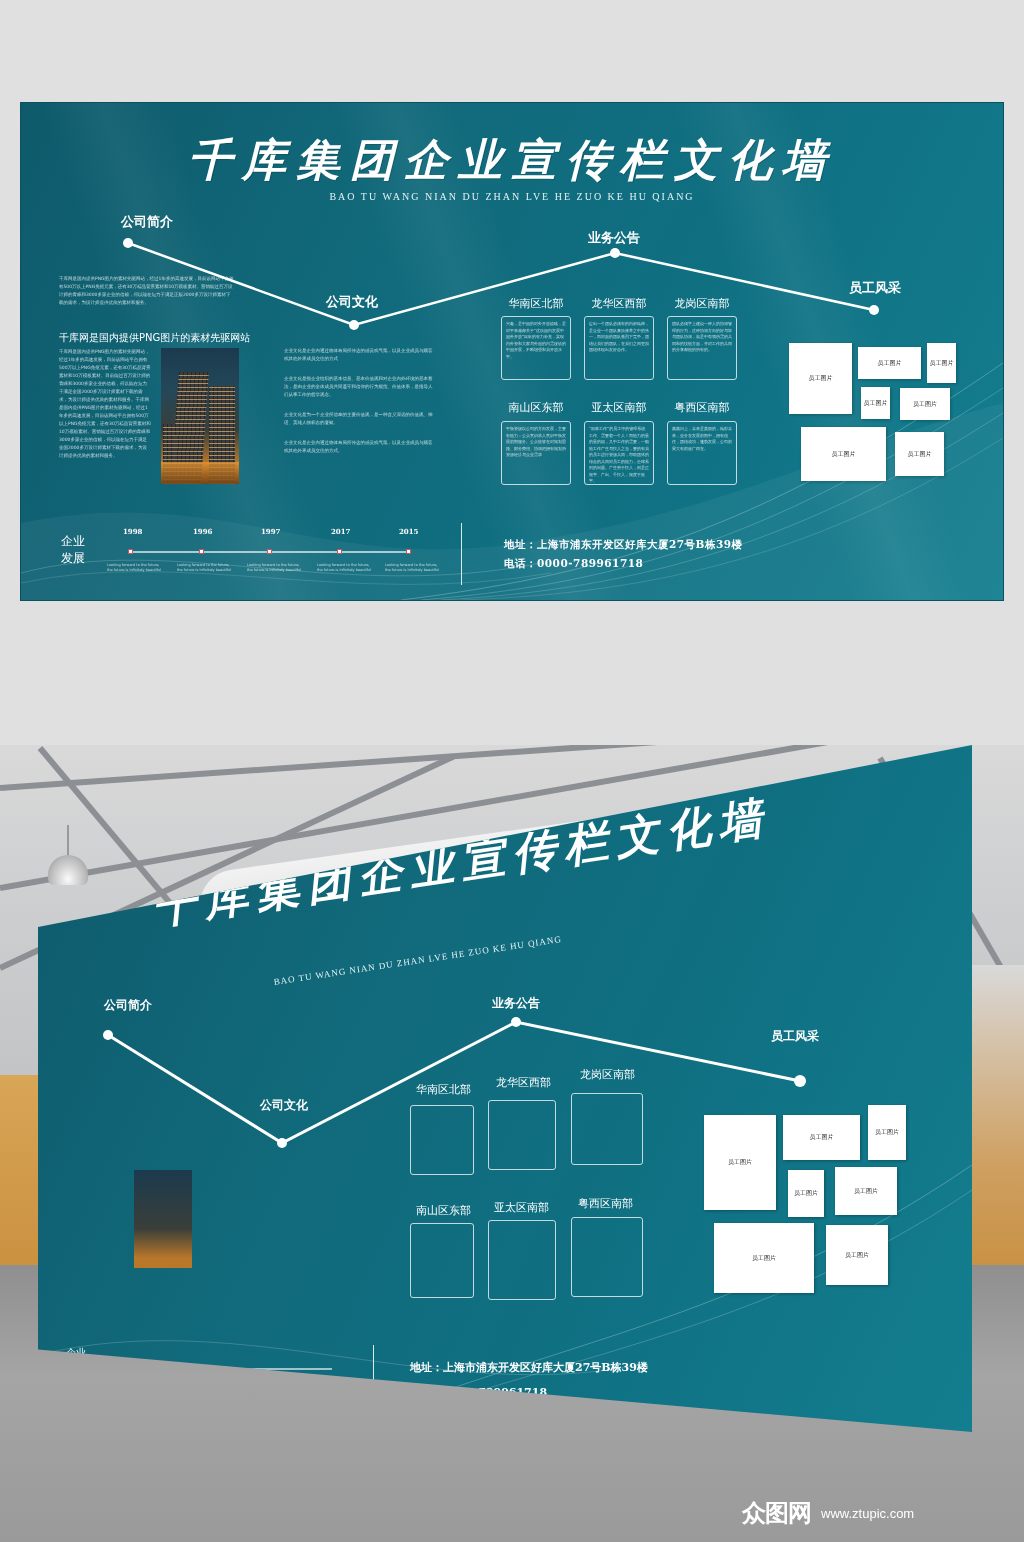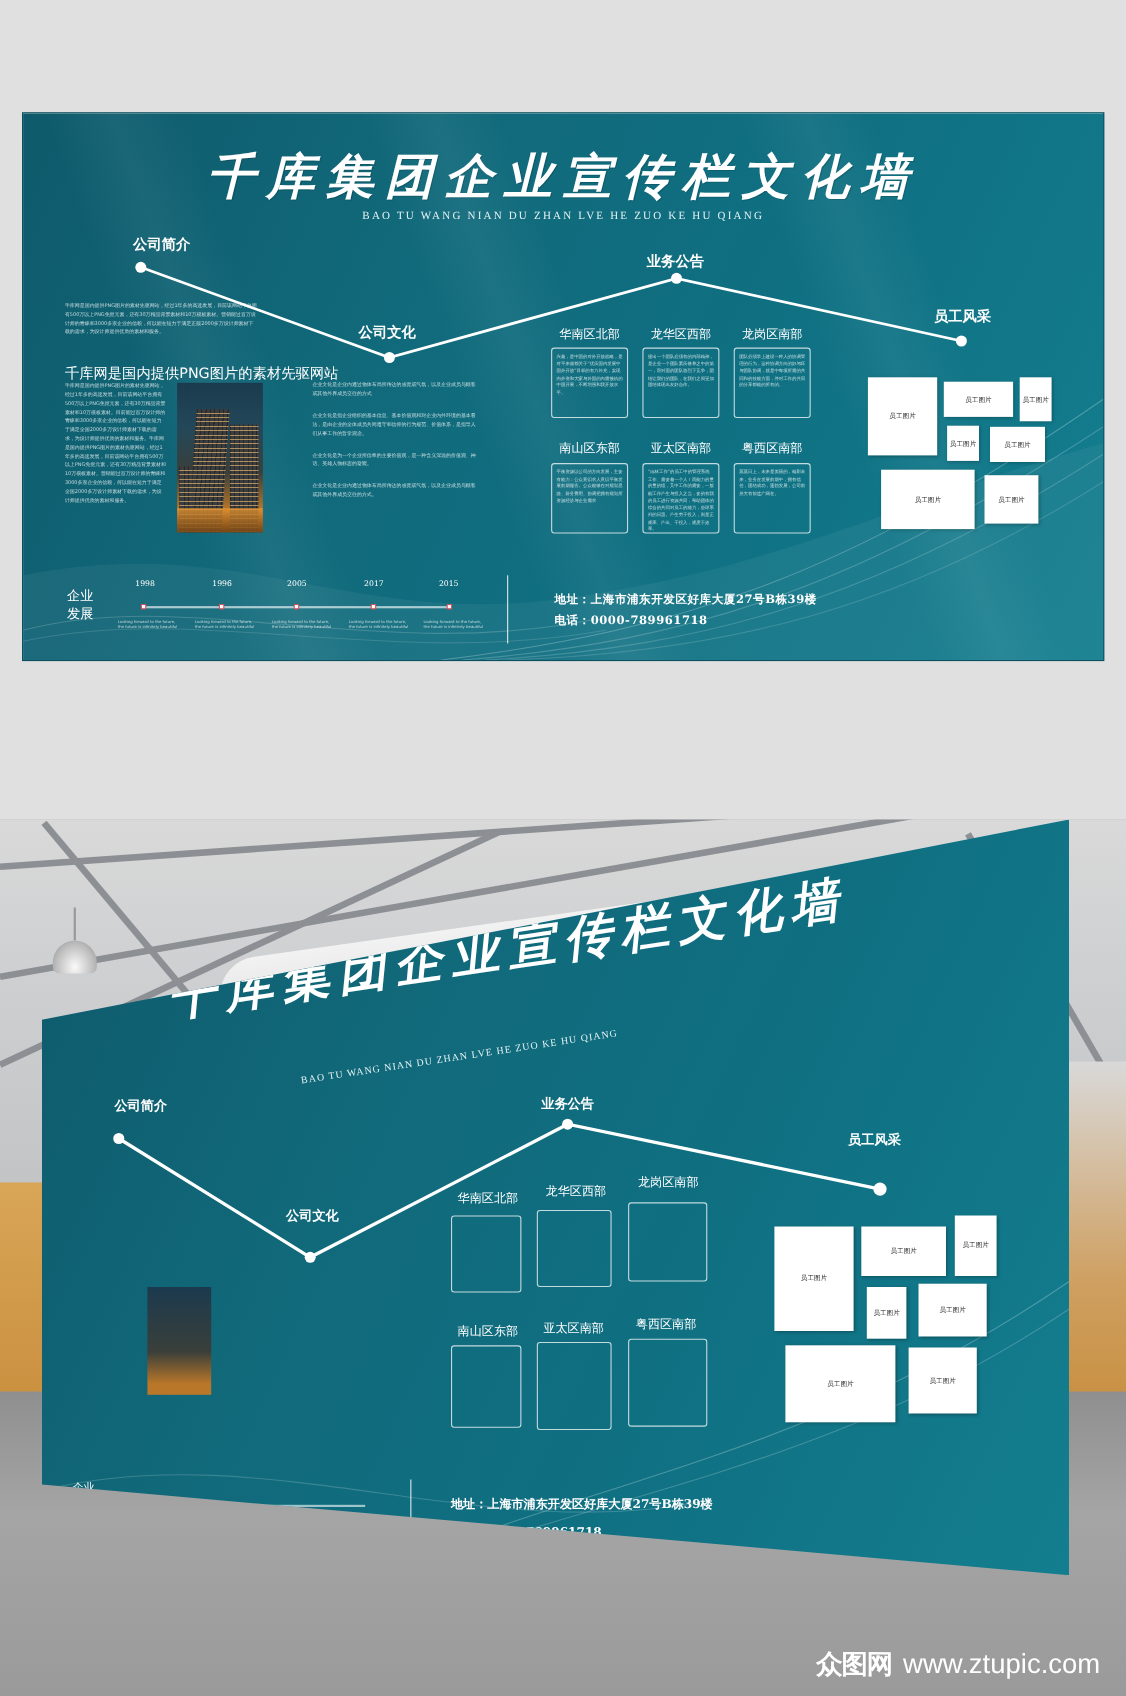--- a/index.html
+++ b/index.html
@@ -15,36 +15,36 @@
   .wave { position: absolute; left: 0; top: 0; width: 982px; height: 497px; }
 
   .title { position: absolute; left: 0; width: 100%; top: 28px; text-align: center; color: #fff; font-family: "DejaVu Serif", serif; font-weight: bold; font-size: 44px; letter-spacing: 10px; font-style: italic; text-shadow: 1px 1px 0 rgba(0,0,0,0.15); }
   .subtitle { position: absolute; left: 0; width: 100%; top: 88px; text-align: center; color: #e6f3f5; font-family: "Liberation Serif", serif; font-size: 10px; letter-spacing: 2px; }
 
   .node-label { position: absolute; color: #fff; font-family: "DejaVu Serif", serif; font-weight: bold; font-size: 13px; }
   .line-svg { position: absolute; left: 0; top: 0; width: 982px; height: 497px; pointer-events: none; }
 
   .tiny { color: rgba(255,255,255,0.75); font-size: 4.5px; line-height: 8px; }
   .intro-top { position: absolute; left: 38px; top: 172px; width: 175px; }
-  .intro-heading { position: absolute; left: 38px; top: 228px; color: #fff; font-size: 13px; }
+  .intro-heading { position: absolute; left: 38px; top: 228px; color: #fff; font-size: 10px; }
   .intro-body { position: absolute; left: 38px; top: 245px; width: 92px; }
   .city-photo { position: absolute; left: 140px; top: 245px; width: 78px; height: 136px; background: linear-gradient(180deg, #1b3a4e 0%, #23485a 30%, #3a3f3a 60%, #b9772a 85%, #6b4520 100%); overflow: hidden; }
   .city-photo .bld { position: absolute; bottom: 0; background: repeating-linear-gradient(0deg, rgba(255,200,120,0.6) 0 1px, transparent 1px 4px), repeating-linear-gradient(90deg, rgba(0,0,0,0.35) 0 1px, transparent 1px 4px), #3a3c3e; }
 
   .culture { position: absolute; left: 263px; top: 244px; width: 150px; }
   .culture p { margin-bottom: 12px; }
 
   .region-title { position: absolute; color: #fff; font-size: 11px; text-align: center; width: 70px; }
   .region-box { position: absolute; width: 70px; height: 64px; border: 1px solid rgba(255,255,255,0.75); border-radius: 3px; padding: 4px 4px; }
   .region-box .tiny { font-size: 4px; line-height: 6.5px; }
 
   .photo { position: absolute; background: #fff; color: #222; font-size: 6px; display: flex; align-items: center; justify-content: center; box-shadow: 1px 1px 3px rgba(0,0,0,0.25); }
 
   .dev-label { position: absolute; left: 40px; top: 430px; color: #fff; font-size: 12px; line-height: 17px; }
-  .year { position: absolute; top: 424px; color: #fff; font-size: 7px; font-weight: normal; font-family: "DejaVu Serif", serif; }
+  .year { position: absolute; top: 424px; color: #fff; font-size: 7px; font-weight: bold; font-family: "DejaVu Serif", serif; }
   .tl-line { position: absolute; left: 108px; top: 448px; width: 280px; height: 2px; background: rgba(220,235,238,0.75); }
   .tl-dot { position: absolute; top: 446px; width: 5px; height: 5px; background: #fff; border: 1px solid #d8505a; border-radius: 1px; }
   .tl-desc { position: absolute; top: 460px; width: 58px; color: rgba(255,255,255,0.7); font-size: 3.5px; line-height: 5px; }
   .divider { position: absolute; left: 440px; top: 420px; width: 1px; height: 62px; background: rgba(255,255,255,0.85); }
   .contact { position: absolute; left: 483px; color: #fff; font-family: "DejaVu Serif", serif; font-weight: bold; font-size: 10.5px; letter-spacing: 0.5px; }
 
   
   .scene { position: absolute; left: 0; top: 745px; width: 1024px; height: 797px; overflow: hidden; background: #bfbfbf; }
   .ceiling { position: absolute; left: 0; top: 0; width: 1024px; height: 330px; background: linear-gradient(180deg, #d9d9d9 0%, #cfd0d2 40%, #c3c4c6 100%); }
   .truss { position: absolute; background: #8c8f93; height: 6px; transform-origin: left center; }
@@ -65,21 +65,21 @@
   .p-title { position: absolute; left: 110px; top: 135px; color: #fff; font-family: "DejaVu Serif", serif; font-weight: bold; font-style: italic; font-size: 44px; letter-spacing: 8px; transform: rotate(-8.5deg); transform-origin: left top; white-space: nowrap; }
   .p-sub { position: absolute; left: 235px; top: 232px; color: #e6f3f5; font-family: "Liberation Serif", serif; font-size: 9px; letter-spacing: 1px; transform: rotate(-8.5deg); transform-origin: left top; white-space: nowrap; }
   .p-label { position: absolute; color: #fff; font-family: "DejaVu Serif", serif; font-weight: bold; font-size: 12px; }
   .p-region { position: absolute; color: #fff; font-size: 11px; }
   .p-box { position: absolute; border: 1px solid rgba(255,255,255,0.75); border-radius: 3px; }
   .p-photo { position: absolute; background: #fff; color: #222; font-size: 6px; display: flex; align-items: center; justify-content: center; box-shadow: 1px 1px 3px rgba(0,0,0,0.3); }
   .p-contact { position: absolute; color: #fff; font-family: "DejaVu Serif", serif; font-weight: bold; font-size: 11px; }
 
   .watermark { position: absolute; left: 742px; top: 1497px; color: #fff; display: flex; align-items: center; gap: 10px; }
   .watermark .logo { font-size: 24px; font-weight: bold; letter-spacing: -1px; }
-  .watermark .url { font-size: 25px; font-family: "Liberation Sans", sans-serif; }
+  .watermark .url { font-size: 13px; font-family: "Liberation Sans", sans-serif; }
 </style>
 </head>
 <body>
 
 <div class="board">
   <div class="streak" style="left:130px"></div>
   <div class="streak" style="left:420px"></div>
   <div class="streak" style="left:760px"></div>
 
   <svg class="wave" viewBox="0 0 982 497">
@@ -159,21 +159,21 @@
   <div class="photo" style="left:780px;top:324px;width:85px;height:54px">员工图片</div>
   <div class="photo" style="left:874px;top:329px;width:49px;height:44px">员工图片</div>
 
   <div class="dev-label">
     <div>企业</div>
     <div>发展</div>
   </div>
   <div class="tl-line"></div>
   <div class="year" style="left:102px">1998</div>
   <div class="year" style="left:172px">1996</div>
-  <div class="year" style="left:240px">2005</div>
+  <div class="year" style="left:240px">1997</div>
   <div class="year" style="left:310px">2017</div>
   <div class="year" style="left:378px">2015</div>
   <div class="tl-dot" style="left:107px"></div>
   <div class="tl-dot" style="left:178px"></div>
   <div class="tl-dot" style="left:246px"></div>
   <div class="tl-dot" style="left:316px"></div>
   <div class="tl-dot" style="left:385px"></div>
   <div class="tl-desc" style="left:86px">Looking forward to the future, the future is infinitely beautiful</div>
   <div class="tl-desc" style="left:156px">Looking forward to the future, the future is infinitely beautiful</div>
   <div class="tl-desc" style="left:226px">Looking forward to the future, the future is infinitely beautiful</div>

